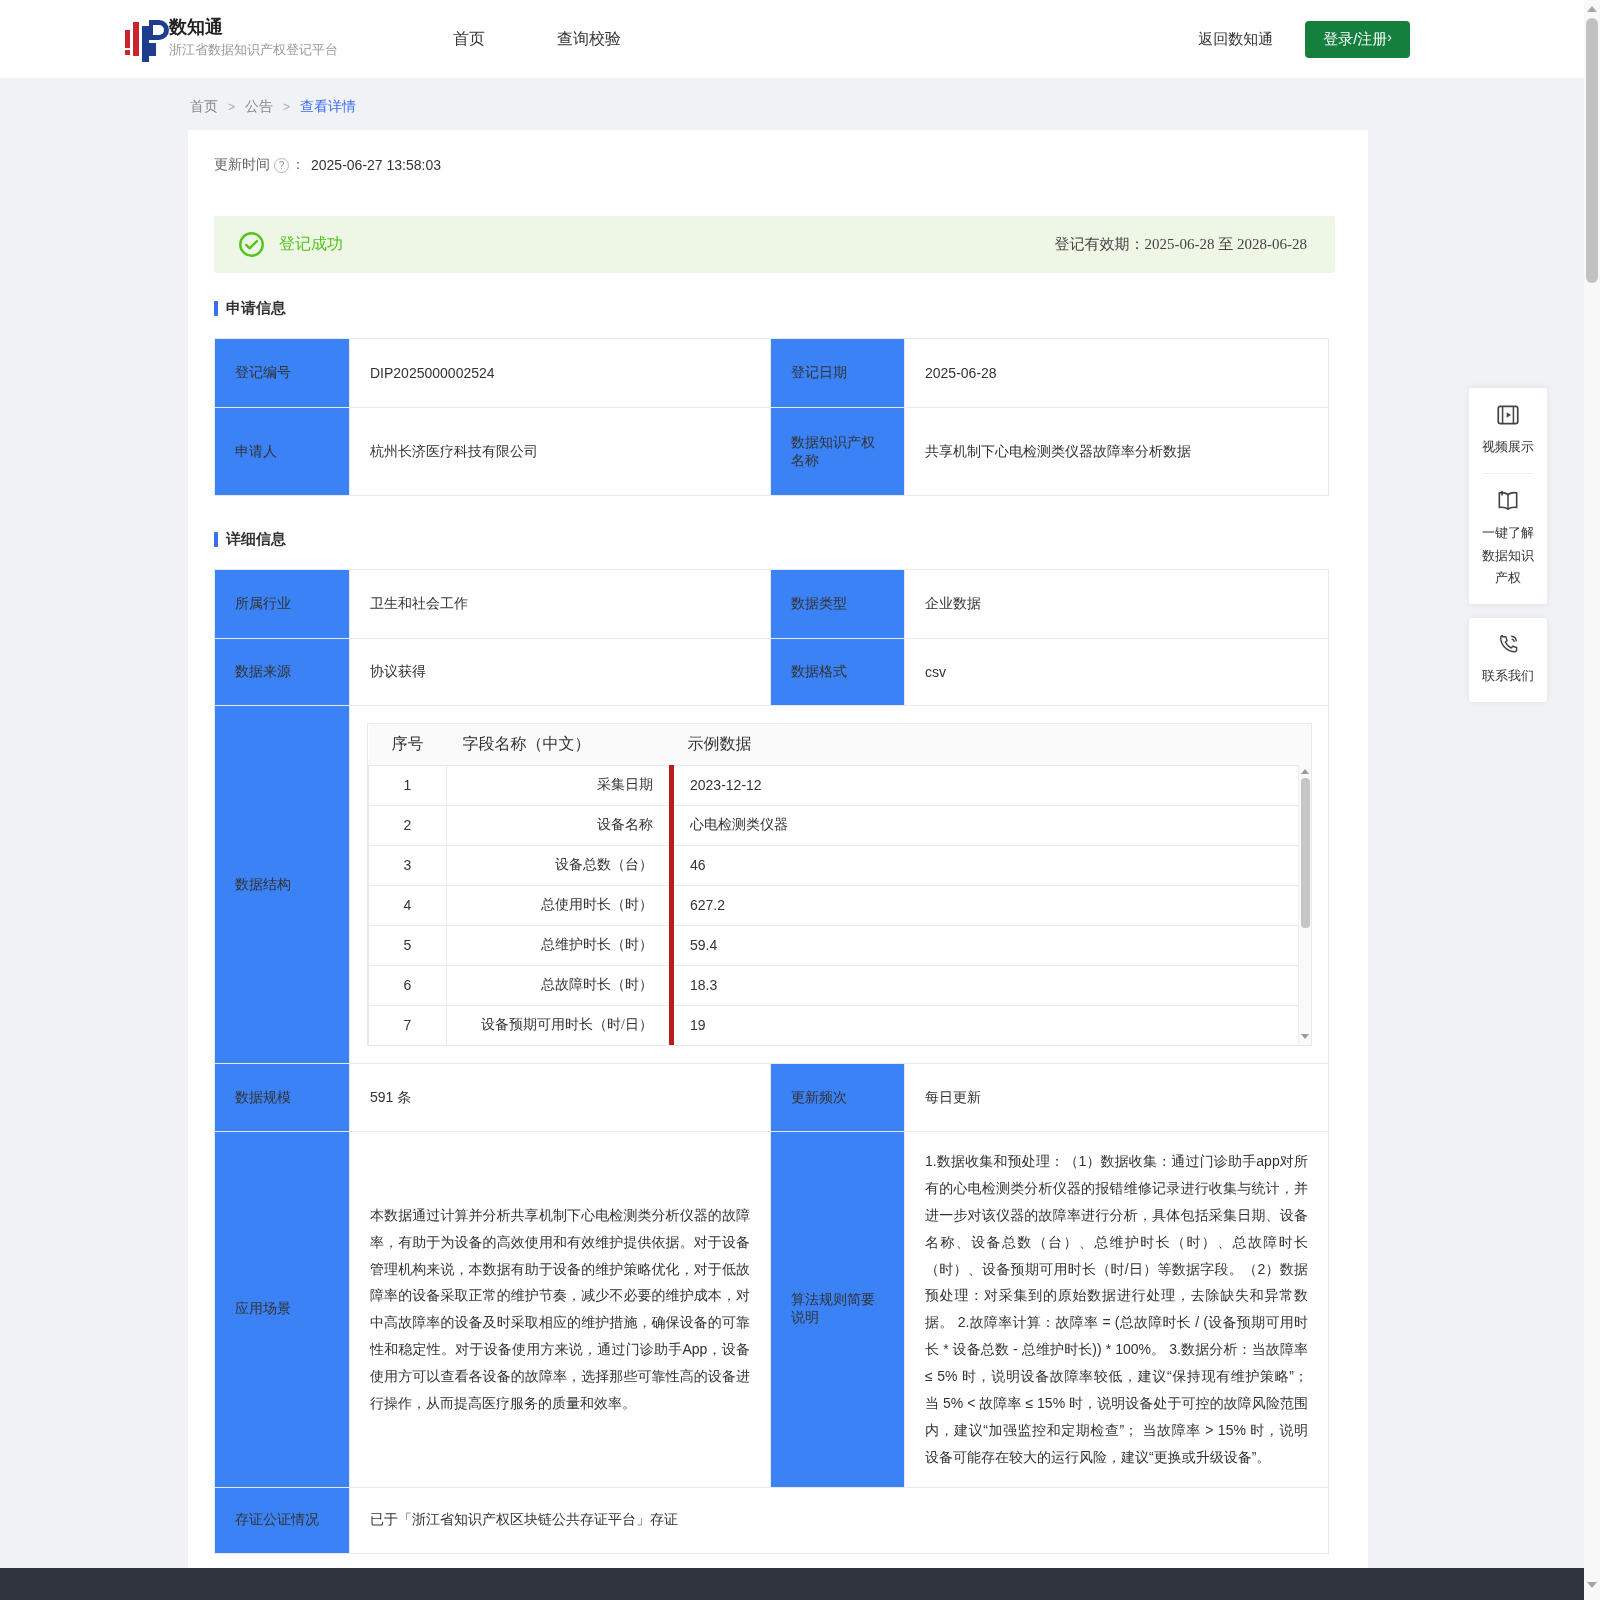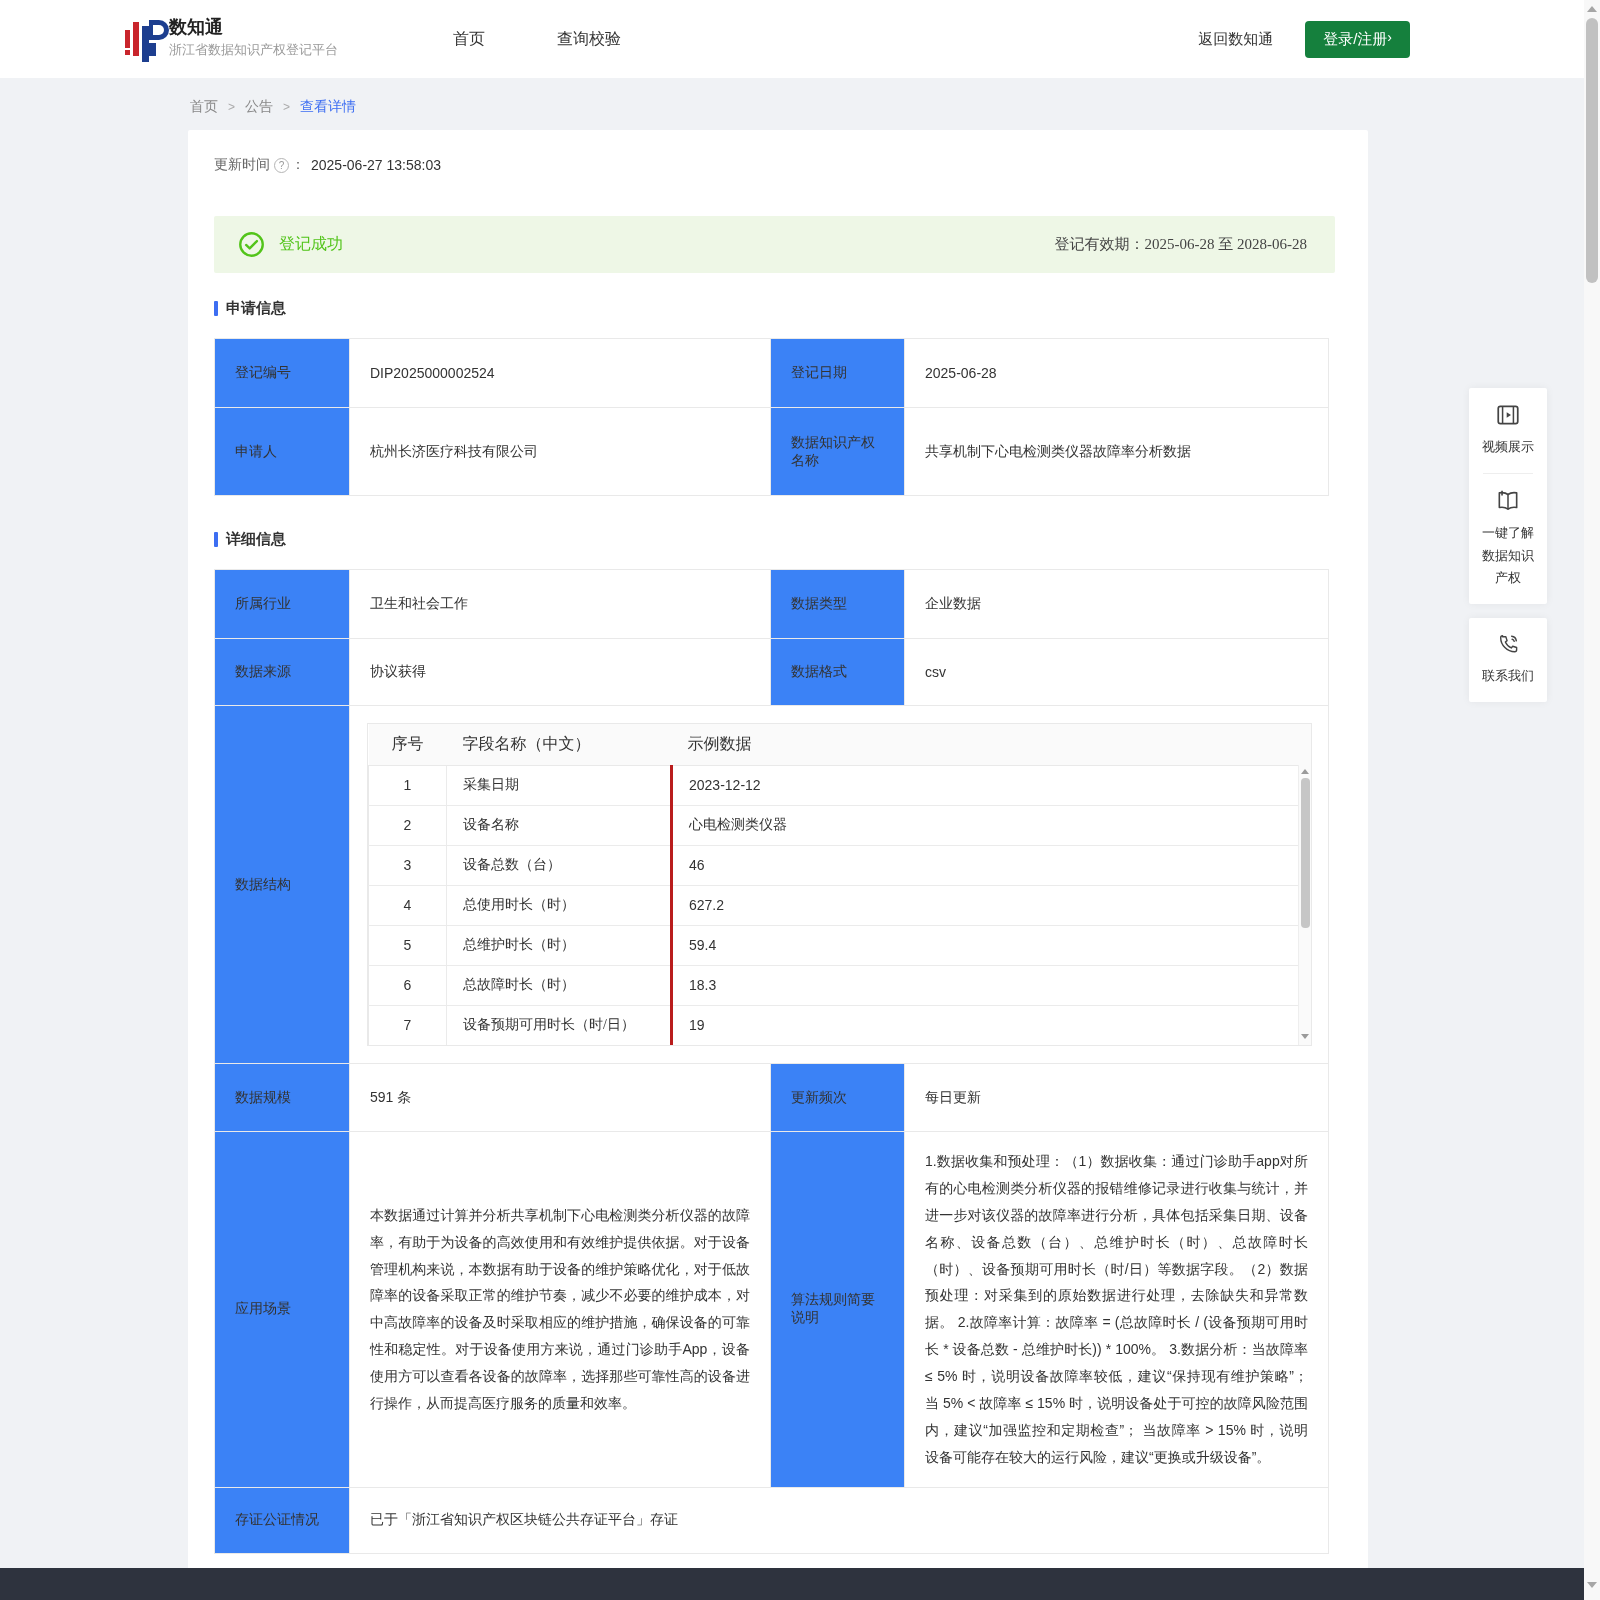--- a/index.html
+++ b/index.html
@@ -50,21 +50,21 @@
 
   
   .struct-cell { padding:17px !important; }
   .struct-wrap { position:relative; border:1px solid #e9e9e9; width:945px; }
   table.struct-table { width:100%; border-collapse:collapse; table-layout:fixed; }
   table.struct-table th { background:#fafafa; font-weight:normal; font-size:16px; color:#333; height:41px; border-bottom:1px solid #e9e9e9; text-align:left; padding:0 16px; }
   table.struct-table th.c-idx { width:78px; text-align:center; padding:0; }
   table.struct-table th.c-name { width:225px; }
   table.struct-table td { font-size:14px; color:#333; height:40px; border-bottom:1px solid #ebebeb; padding:0 16px; background:#fff; }
   table.struct-table td.c-idx { text-align:center; border-right:1px solid #ebebeb; padding:0; }
-  table.struct-table td.c-name { text-align:left; border-right:3px solid #b91c1c;font-family:Liberation Serif, serif; }
+  table.struct-table td.c-name { text-align:right; border-right:5px solid #b91c1c;font-family:Liberation Serif, serif; }
   table.struct-table tr:last-child td { border-bottom:none; }
   .struct-scrollbar { position:absolute; top:41px; right:0; bottom:0; width:13px; background:#fafafa; border-left:1px solid #eee; }
   .sb-arrow { width:0; height:0; margin:4px auto; border-left:4px solid transparent; border-right:4px solid transparent; }
   .sb-arrow.up { border-bottom:5px solid #9a9a9a; }
   .sb-arrow.down { border-top:5px solid #9a9a9a; position:absolute; bottom:2px; left:2px; }
   .sb-thumb { width:9px; margin:2px auto; height:150px; background:#c6c6c6; border-radius:4px; }
 
   .long-text { line-height:1.92; text-align:justify; }
   td.va-top { vertical-align:middle; }
 

